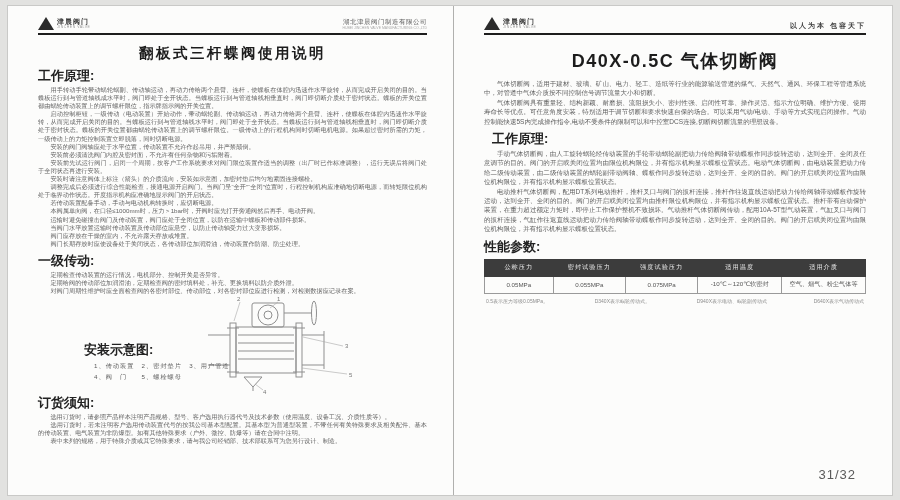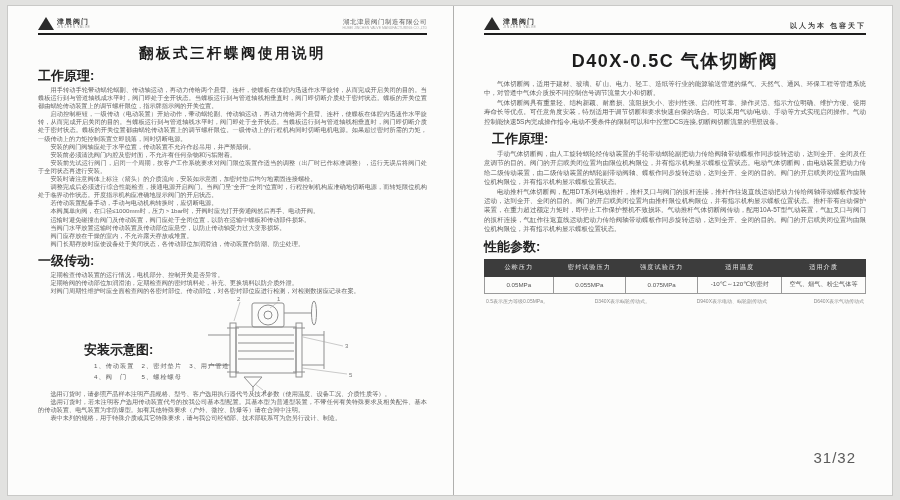--- a/index.html
+++ b/index.html
@@ -50,21 +50,21 @@
   .parts-line{font-size:6.2px;color:#5a5a5a;line-height:11px;margin-left:10px;letter-spacing:1px;}
 
   
   table.perf{width:100%;border-collapse:collapse;margin-top:3px;}
   table.perf th{background:#3c3c3c;color:#ececec;font-size:6.2px;font-weight:normal;
      padding:3.5px 0;border:1px solid #3c3c3c;letter-spacing:1px;}
   table.perf td{border:1px solid #9a9a9a;font-size:6.2px;color:#565656;text-align:center;
      padding:3.5px 1px;}
   .notes{display:flex;justify-content:space-between;font-size:5px;color:#8d8d8d;
      margin-top:4px;padding:0 2px;}
-  .page-num{position:absolute;right:36px;bottom:20px;font-size:15px;color:#5a5a5a;letter-spacing:1px;}
+  .page-num{position:absolute;right:36px;bottom:4px;font-size:13px;color:#5a5a5a;letter-spacing:1px;}
 
   svg text{font-family:"Liberation Sans",sans-serif;}
 </style>
 </head>
 <body>
 
 <div class="sheet">
 
   <div class="page page-left">
     <div class="inner">
@@ -139,20 +139,21 @@
             <text x="143" y="82">5</text>
           </g>
         </svg>
         <div class="diagram-left">
           <div class="sec-h">安装示意图:</div>
           <div class="parts-line">1、传动装置　2、密封垫片　3、用户管道</div>
           <div class="parts-line">4、阀　门　　5、螺栓螺母</div>
         </div>
       </div>
 
+      <div class="sec-h">订货须知:</div>
       <p class="p">选用订货时，请参照产品样本注明产品规格、型号、客户选用执行器代号及技术参数（使用温度、设备工况、介质性质等）。</p>
       <p class="p">选用订货时，若未注明客户选用传动装置代号的按我公司基本型配置。其基本型为普通型装置，不带任何有关特殊要求及相关配件、基本的传动装置、电气装置为非防爆型。如有其他特殊要求（户外、微控、防爆等）请在合同中注明。</p>
       <p class="p">表中未列的规格，用于特殊介质或其它特殊要求，请与我公司经销部、技术部联系可为您另行设计、制造。</p>
     </div>
   </div>
 
   <div class="divider"></div>
 
   <div class="page page-right">
     <div class="inner">

